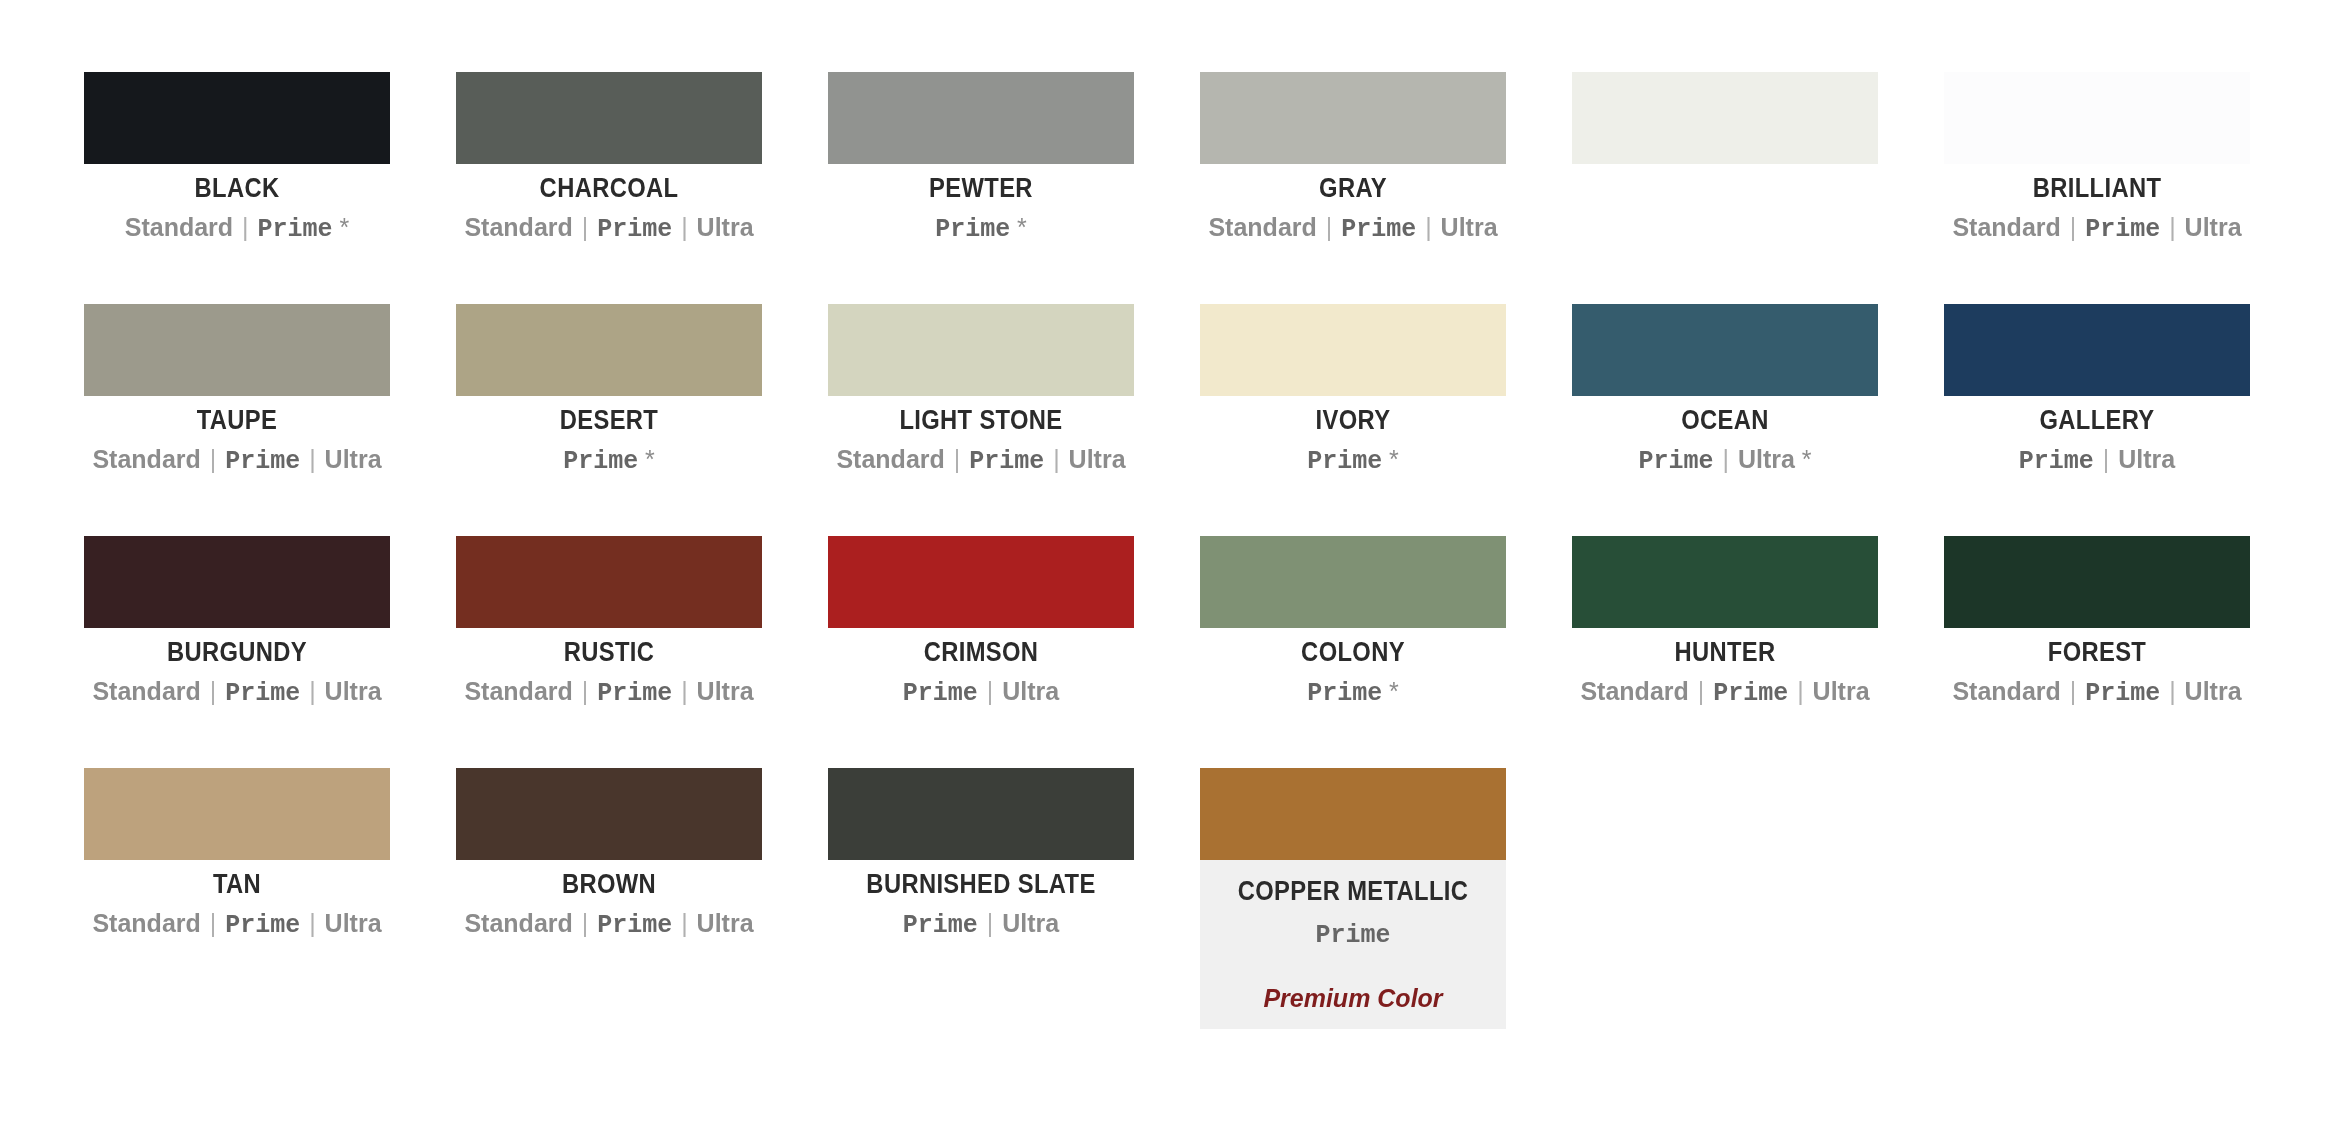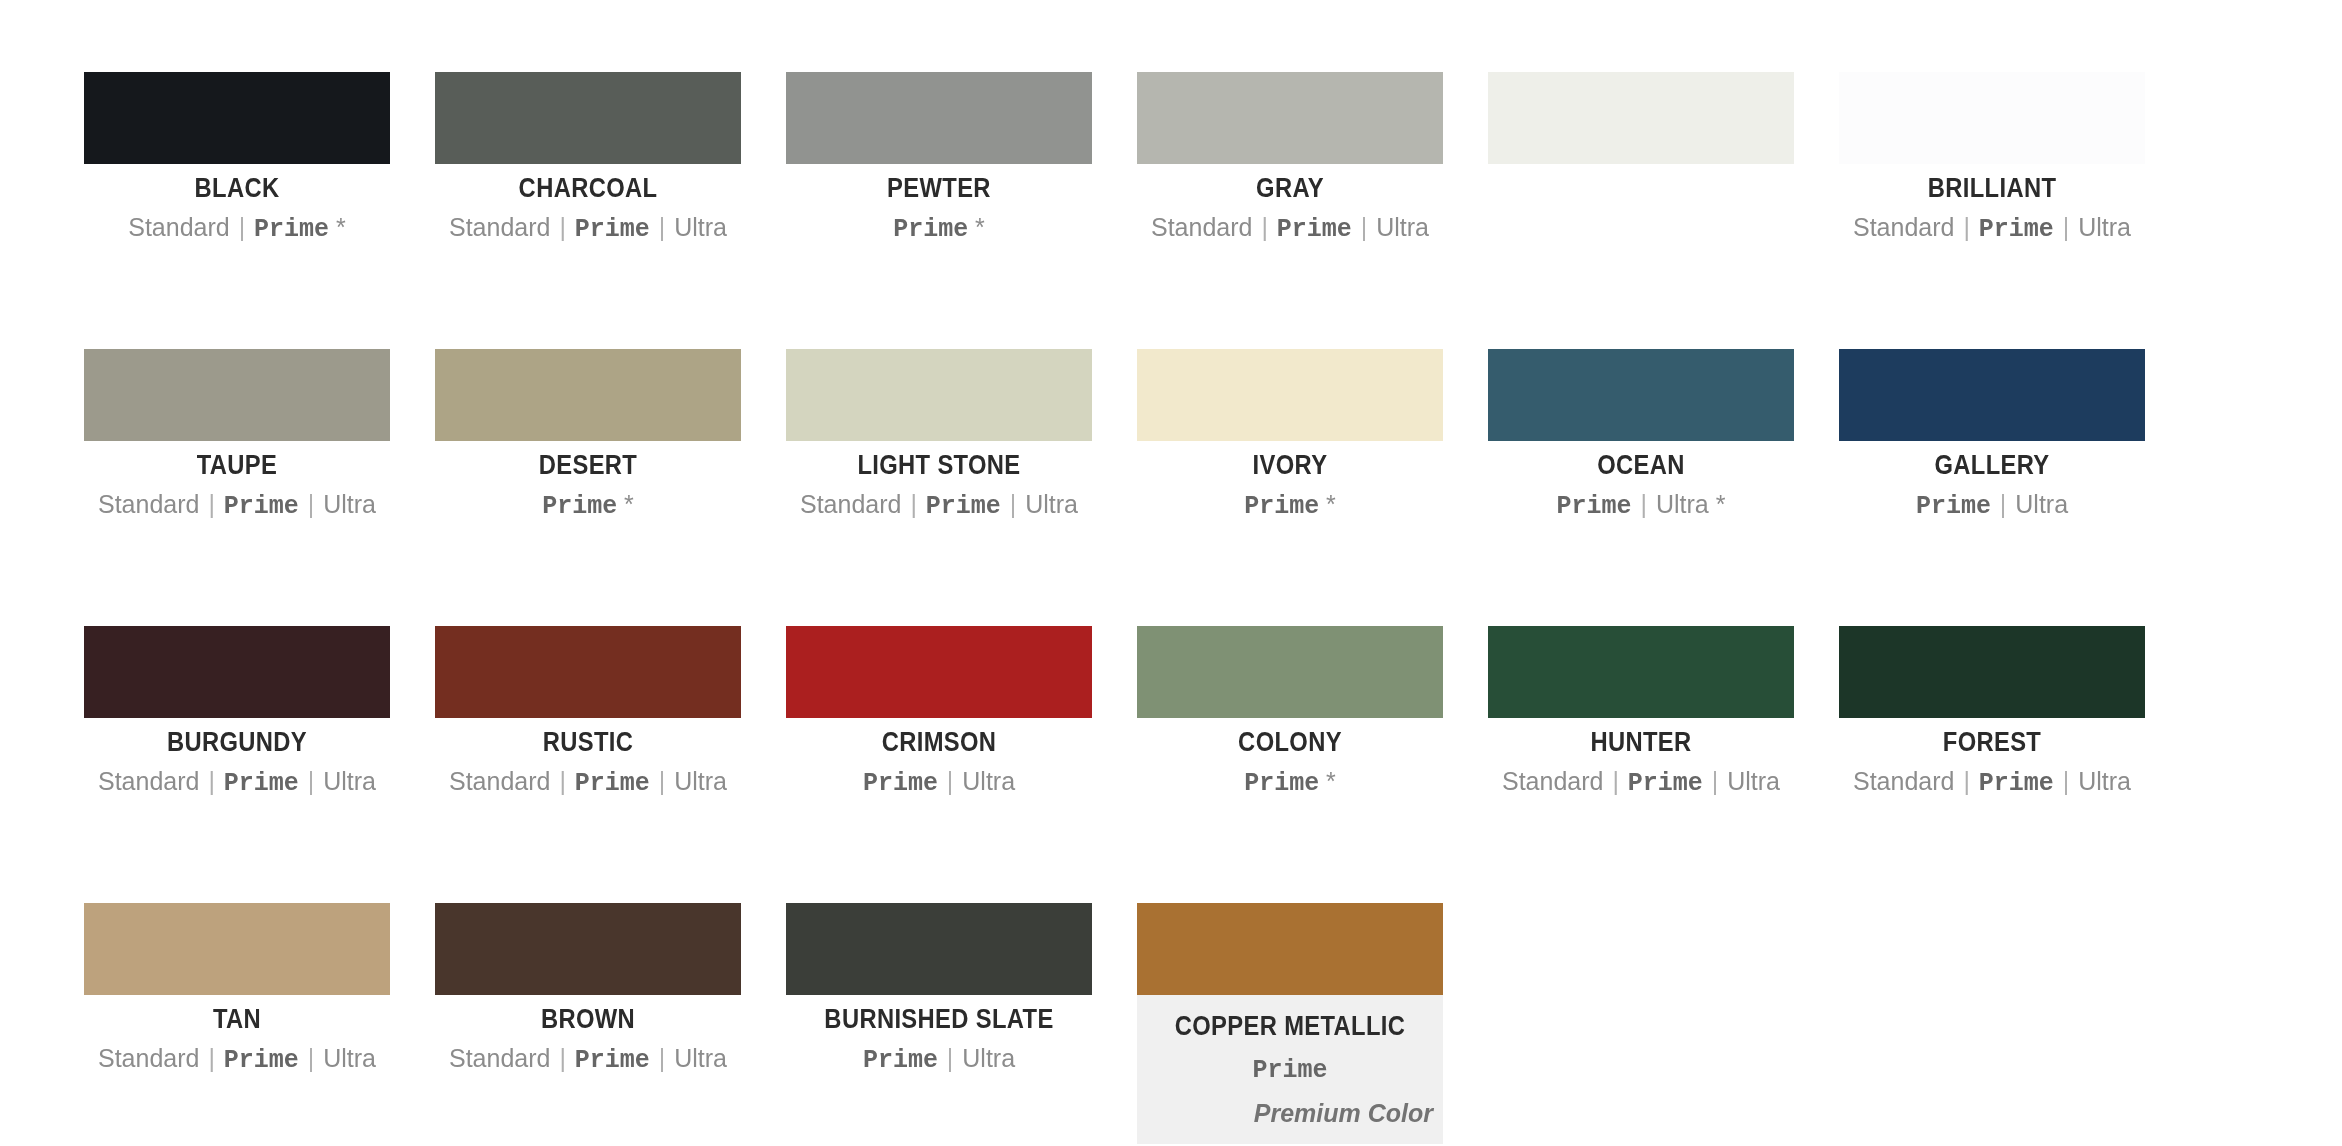--- a/index.html
+++ b/index.html
@@ -16,21 +16,20 @@
 
   #color-grid {
     box-sizing: border-box;
     width: 2342px;
     padding: 72px 84px 0 84px;
     display: grid;
     grid-template-columns: repeat(6, 306px);
     column-gap: 66px;
     row-gap: 0;
     align-content: start;
-    gap: 45px;
   }
 
   .swatch-cell {
     width: 306px;
     box-sizing: border-box;
   }
 
   
   .swatch-cell.row-pitch {
     height: 232px;
@@ -61,21 +60,21 @@
     text-align: center;
     font-size: 25px;
     line-height: 1.22;
     color: #8c8c8c;
     font-weight: normal;
   }
 
   .swatch-tiers .tier-std,
   .swatch-tiers .tier-ultra {
     color: #8c8c8c;
-    font-weight: normal;
+    font-weight: bold;
   }
   .swatch-tiers .tier-prime {
     color: #666666;
     font-weight: bold;
     font-family: Liberation Mono, monospace;
   }
   .swatch-tiers .tier-sep {
     color: #b0b0b0;
     font-weight: normal;
     padding: 0 2px;
@@ -90,26 +89,26 @@
     background: #f0f0f0;
     padding: 16px 10px 16px 10px;
   }
   .swatch-cell.is-premium .swatch-name {
     margin-top: 0;
   }
   .swatch-cell.is-premium .swatch-tiers {
     margin-top: 12px;
   }
   .premium-note {
-    margin-top: 12px;
-    text-align: right;
+    margin-top: 32px;
+    text-align: center;
     font-size: 25px;
     font-weight: bold;
     font-style: italic;
-    color: #737373;
+    color: #7f1d1d;
   }
 </style>
 </head>
 <body>
 
 <div id="color-grid">
     <div class="swatch-cell row-pitch">
       <span class="swatch-chip" style="background: rgb(21, 24, 28);"></span>
       <div class="plain-body">
         <div class="swatch-name">BLACK</div>

